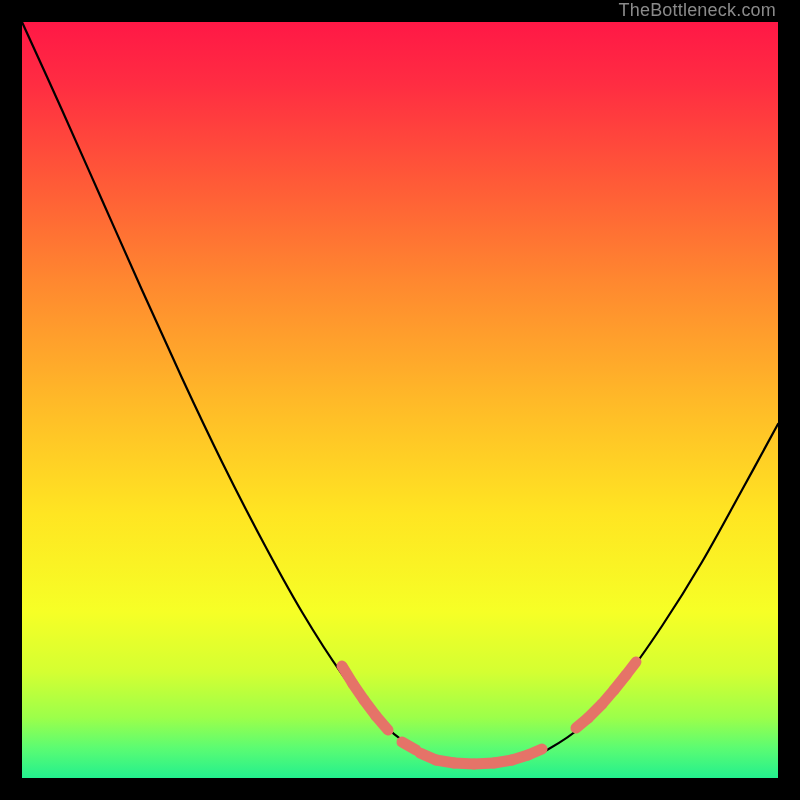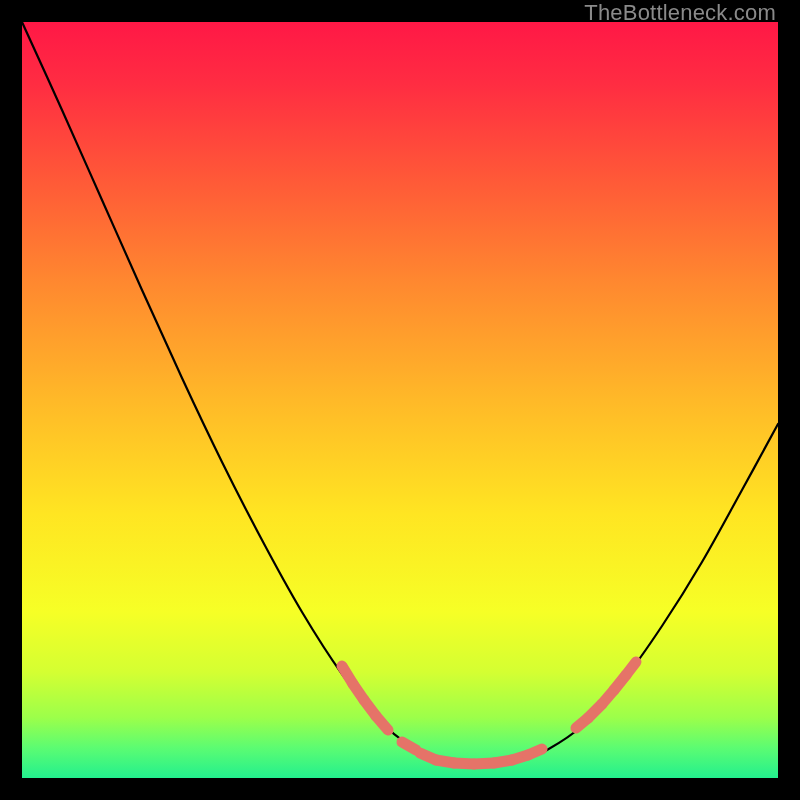--- a/index.html
+++ b/index.html
@@ -25,21 +25,21 @@
     top: 0;
     width: 756px;
     height: 756px;
     overflow: hidden;
   }
   .watermark {
     position: absolute;
     top: 0px;
     right: 24px;
     color: #8a8a8a;
-    font-size: 22px;
+    font-size: 18px;
     font-weight: 400;
     letter-spacing: 0.2px;
     z-index: 50;
   }
 </style>
 </head>
 <body>
 
 <div class="watermark">TheBottleneck.com</div>
 

